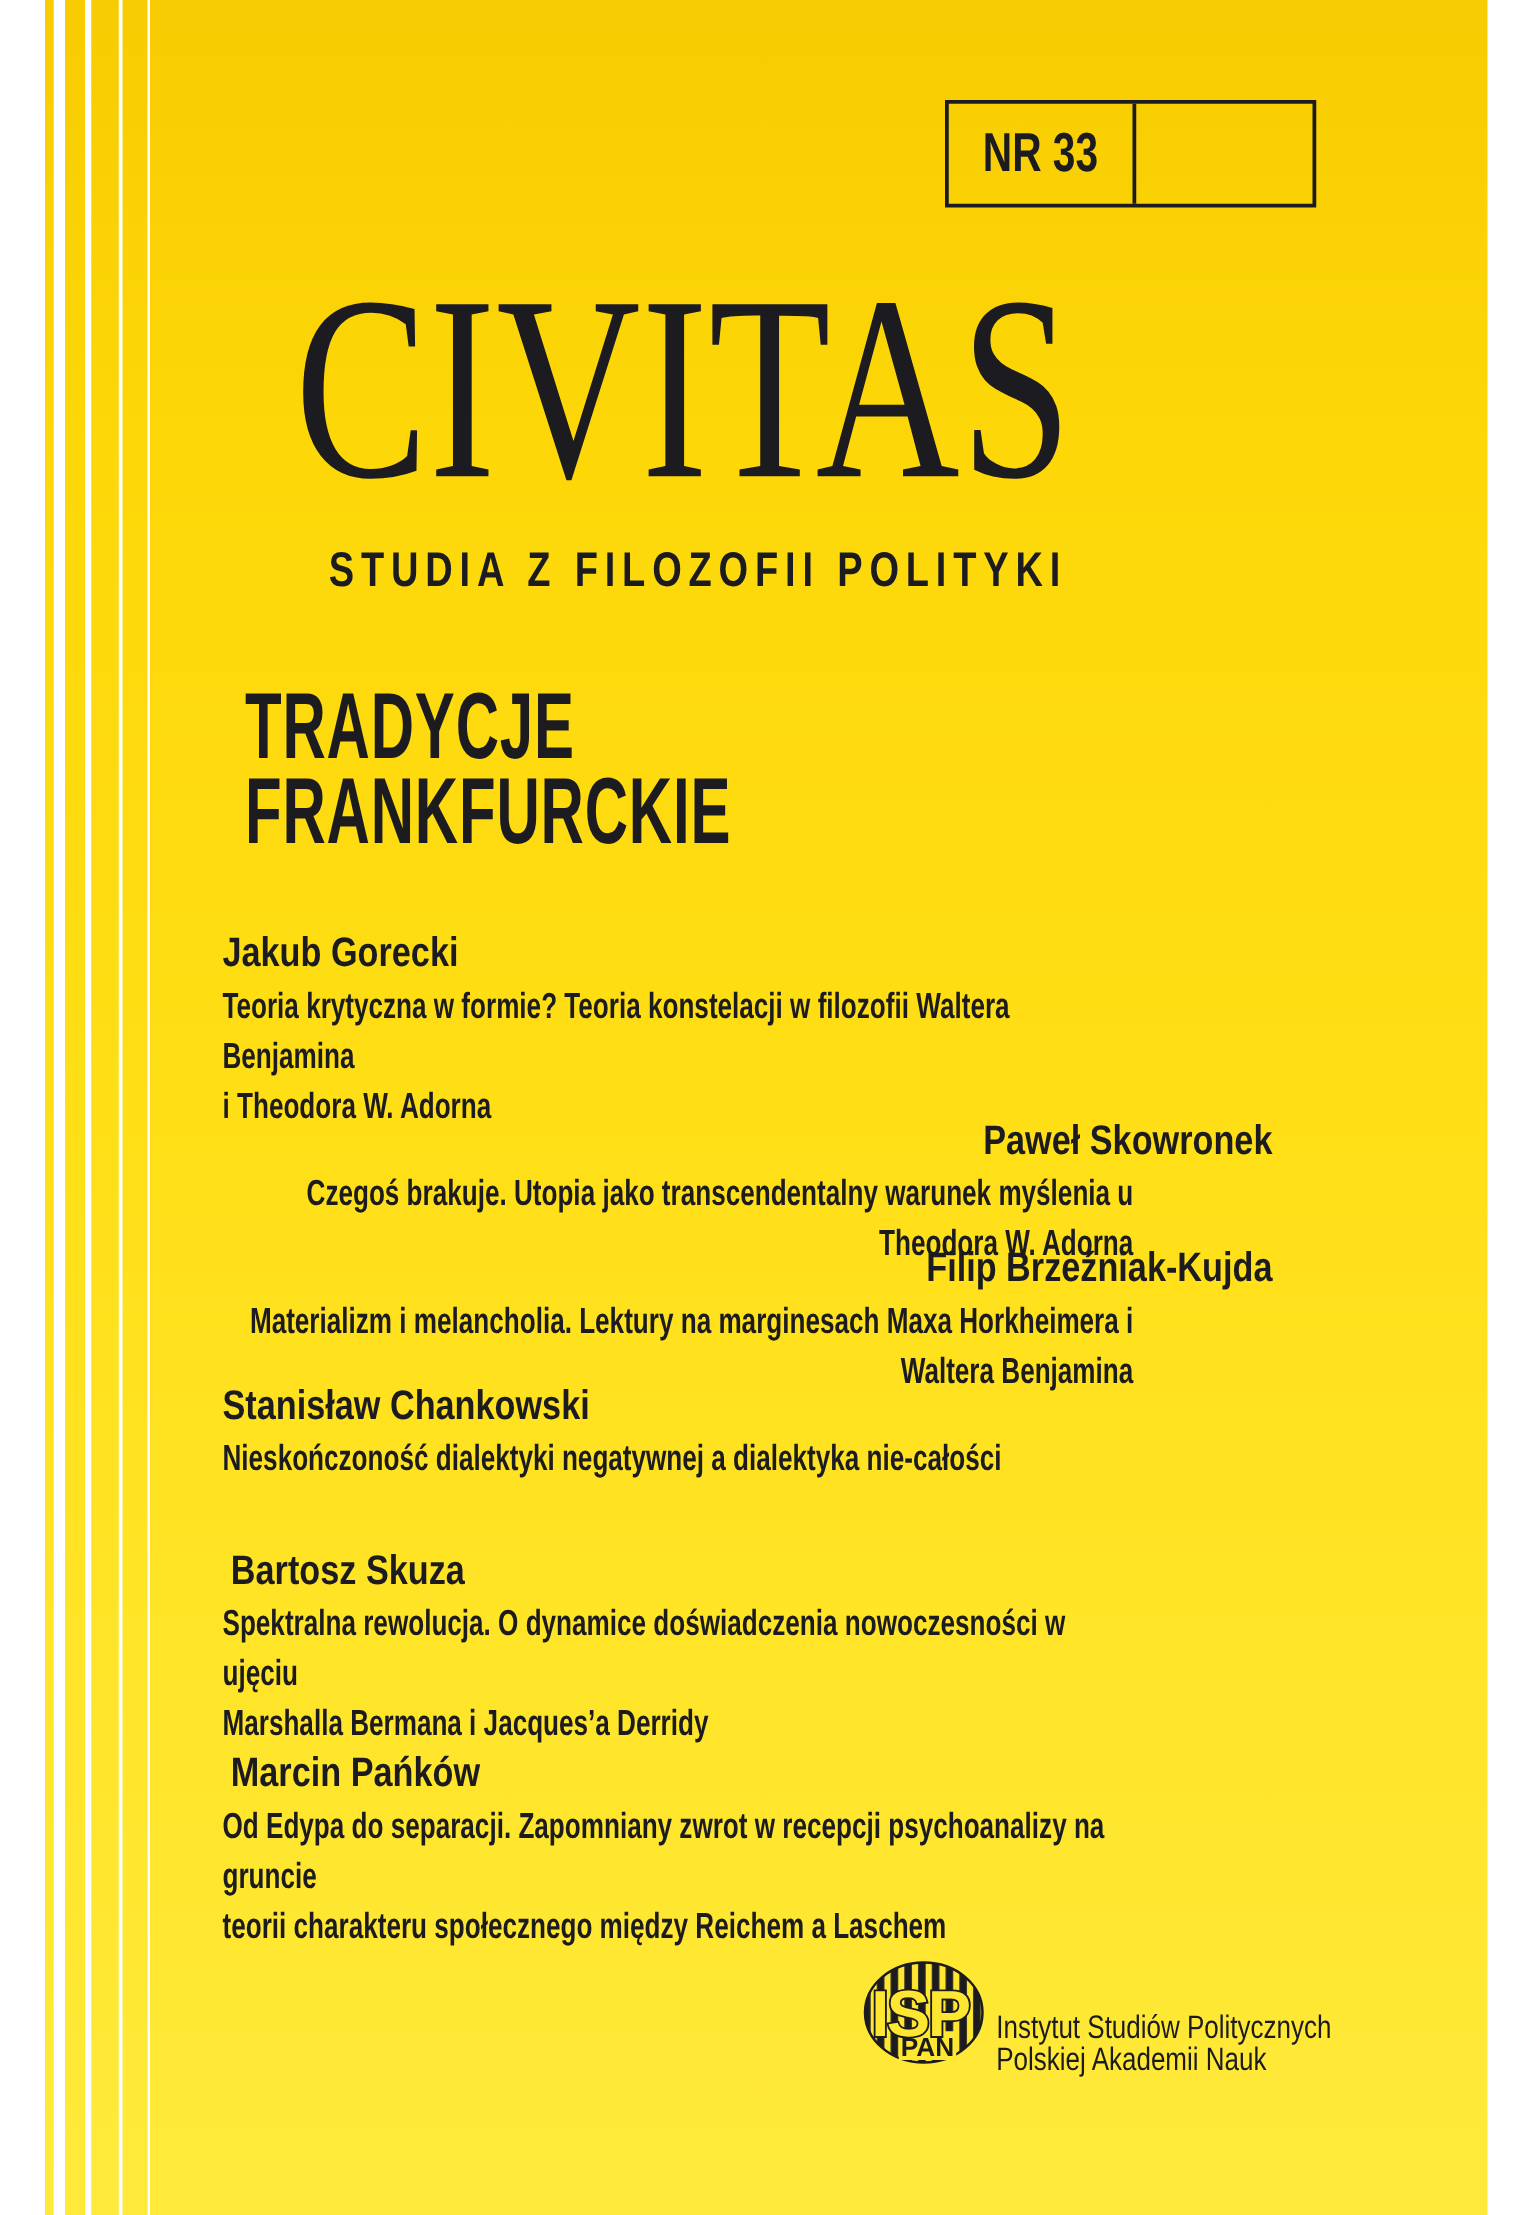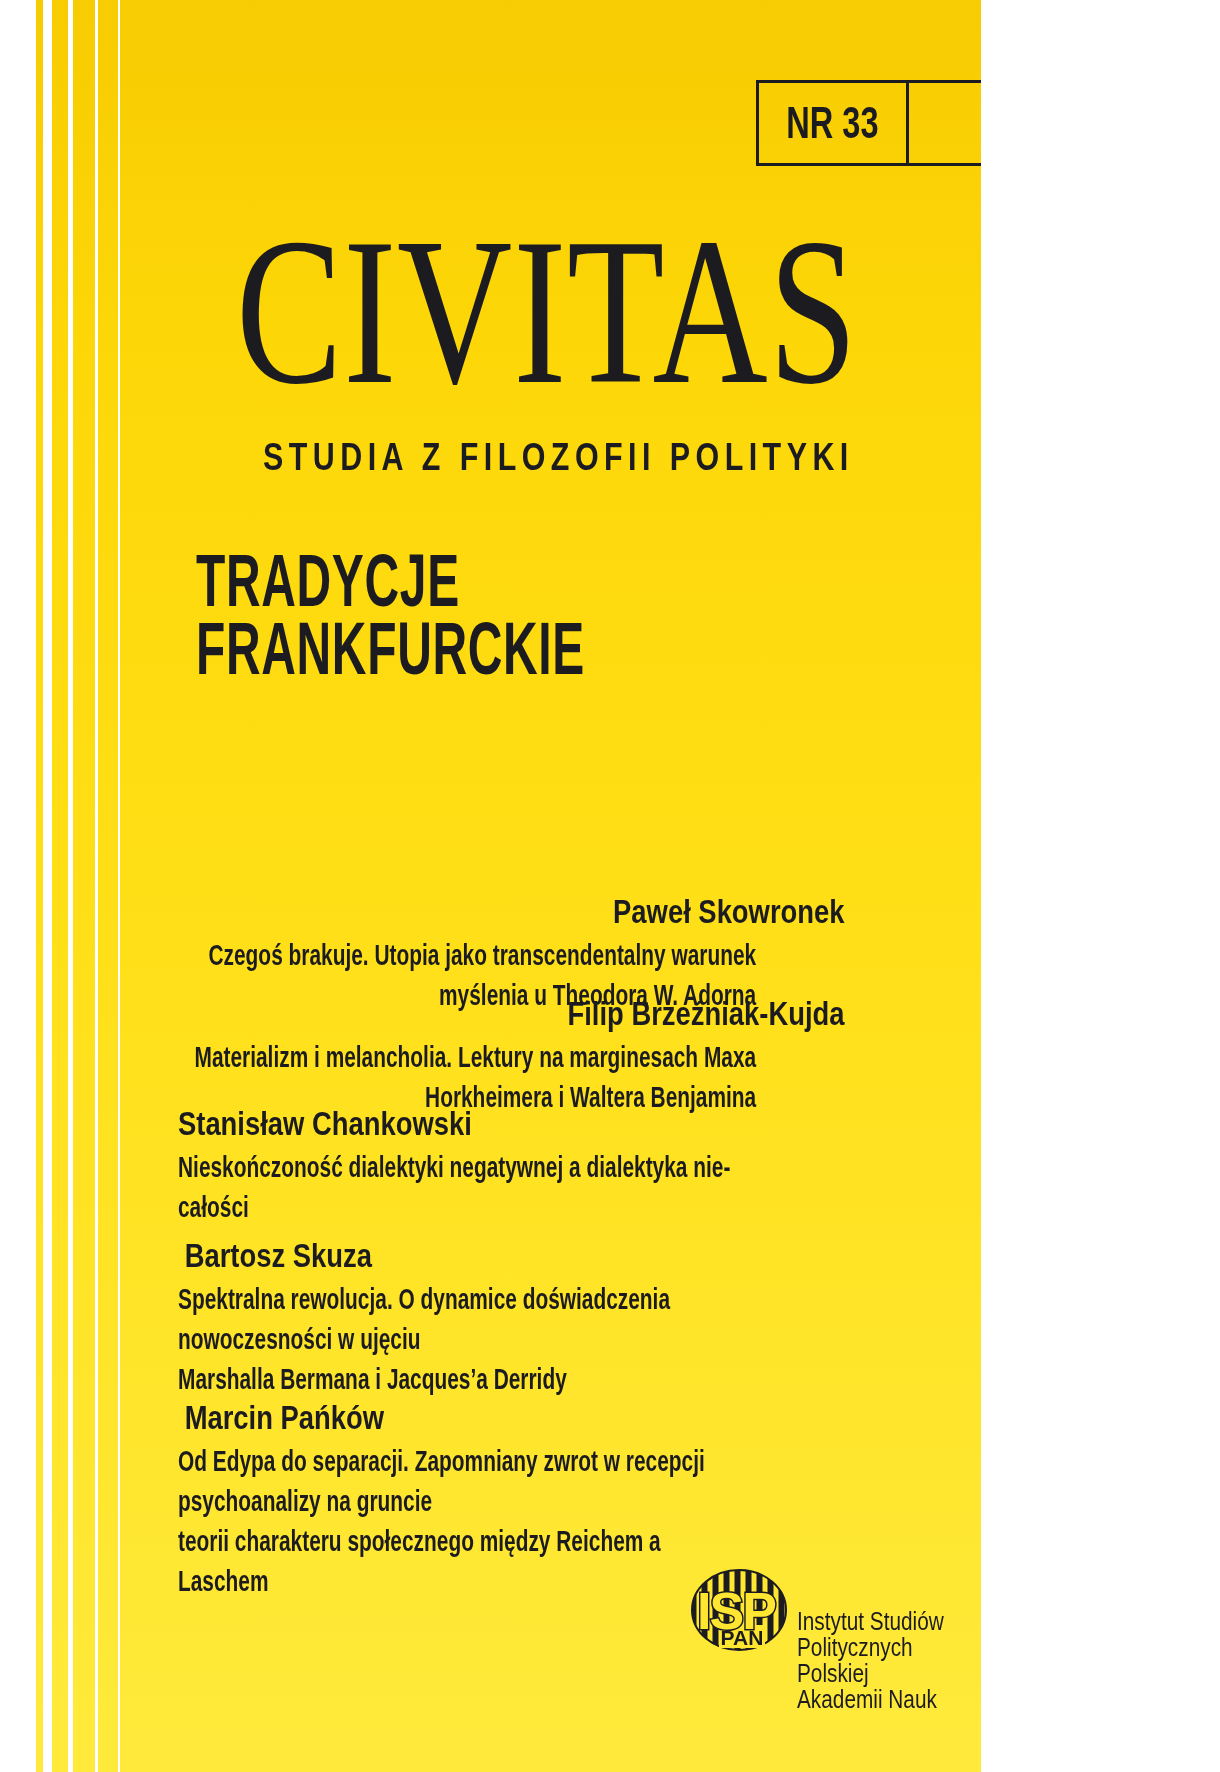--- a/index.html
+++ b/index.html
@@ -1,19 +1,19 @@
 <!DOCTYPE html>
 <html><head>
 <meta charset="utf-8">
 <style>
   html, body { margin: 0; padding: 0; background: #fff; }
 
   .cover {
     position: relative;
-    width: 981px;
+    width: 1190px;
     height: 1772px;
     overflow: hidden;
     background: linear-gradient(180deg, #f7cc02 0%, #fdd708 20%, #ffdf17 52%, #ffe730 85%, #ffea3c 100%);
     font-family: "Liberation Sans", sans-serif;
     color: #1c1c20;
   }
 
   
   .stripe { position: absolute; top: 0; bottom: 0; background: #ffffff; }
   .s1 { left: 0;     width: 36px; }
@@ -110,20 +110,25 @@
       <span>NR 33</span>
     </div>
   </div>
 
   <div class="masthead-title">CIVITAS</div>
   <div class="masthead-sub">STUDIA Z FILOZOFII POLITYKI</div>
 
   <div class="theme-title">TRADYCJE
 FRANKFURCKIE</div>
 
+  <div class="entry e1">
+    <div class="author">Jakub Gorecki</div>
+    <div class="title">Teoria krytyczna w formie? Teoria konstelacji w filozofii Waltera Benjamina
+i Theodora W. Adorna</div>
+  </div>
   <div class="entry e2">
     <div class="author">Paweł Skowronek</div>
     <div class="title">Czegoś brakuje. Utopia jako transcendentalny warunek myślenia u Theodora W. Adorna</div>
   </div>
   <div class="entry e3">
     <div class="author">Filip Brzeźniak-Kujda</div>
     <div class="title">Materializm i melancholia. Lektury na marginesach Maxa Horkheimera i Waltera Benjamina</div>
   </div>
   <div class="entry e4">
     <div class="author">Stanisław Chankowski</div>

